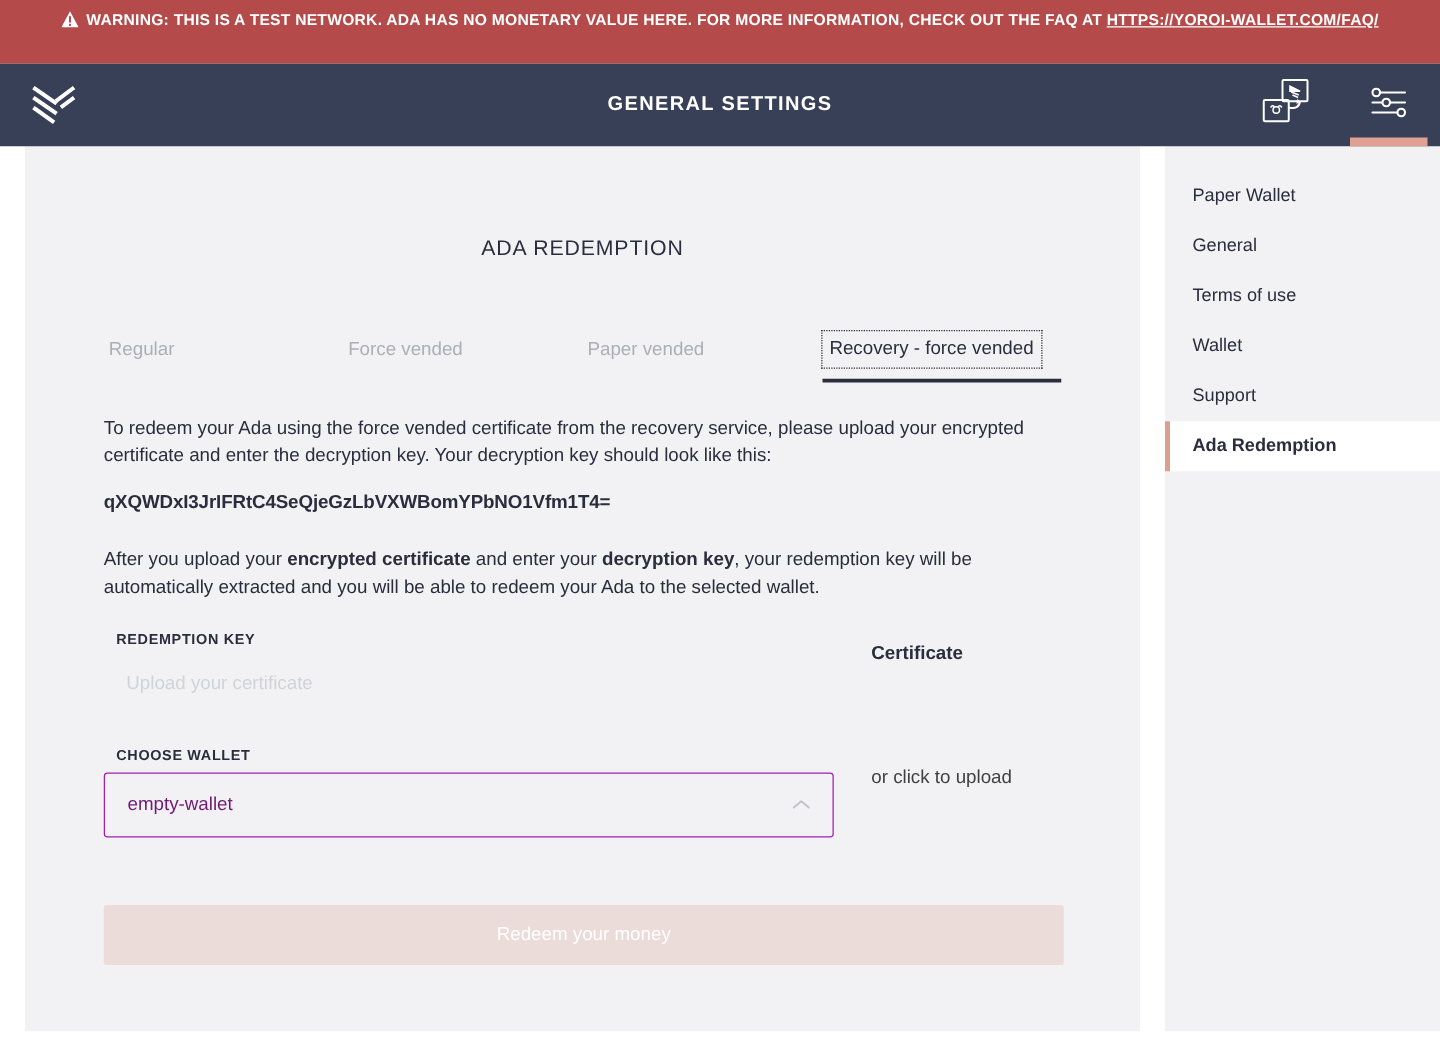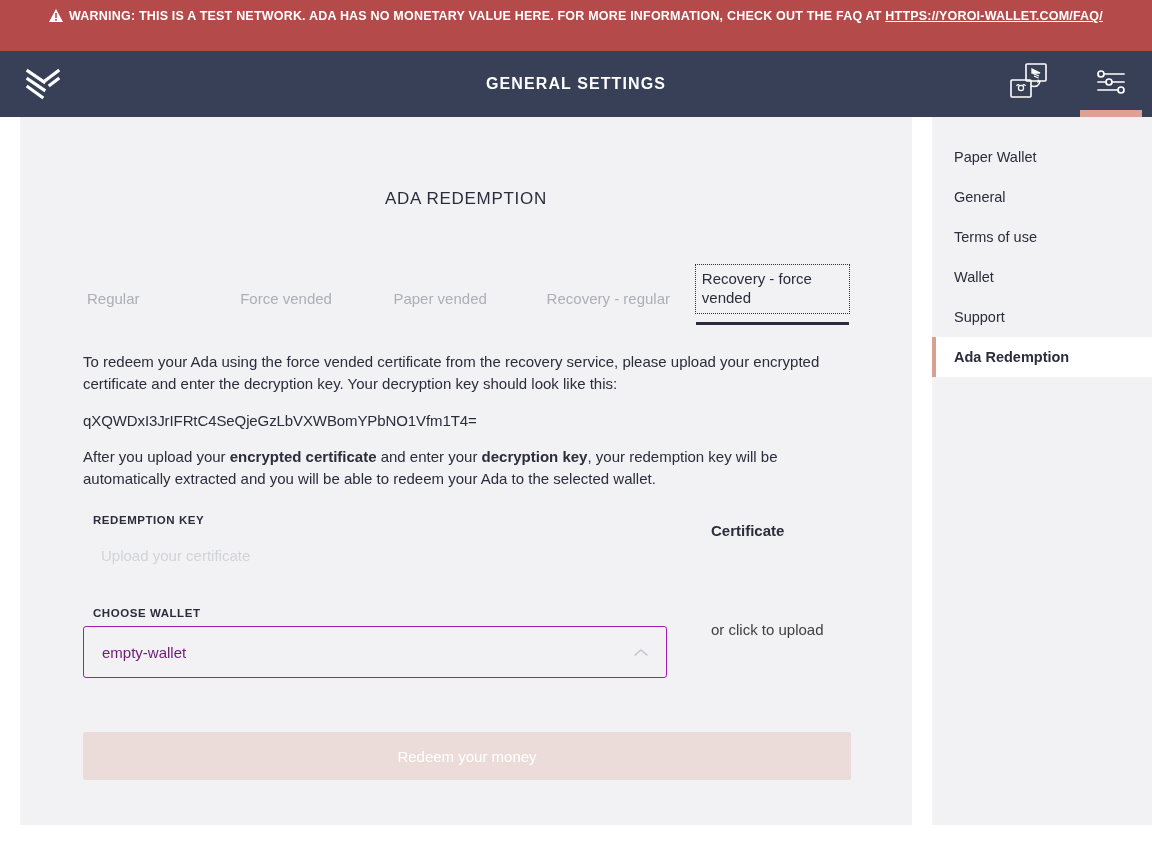--- a/index.html
+++ b/index.html
@@ -182,32 +182,32 @@
     margin: 26px 63px 0 63px;
   }
   .body-text {
     font-size: 15px;
     color: #2b2c3c;
     line-height: 1.48;
     margin-bottom: 17px;
   }
   .body-key {
     font-size: 15px;
-    font-weight: normal;
-    color: #2b2c3c;
-    margin-bottom: 17px;
+    font-weight: bold;
+    color: #2b2c3c;
+    margin-bottom: 27px;
     letter-spacing: -0.1px;
   }
   .body-text b { font-weight: bold; }
 
   
   .form-area {
     display: flex;
     margin: 24px 63px 0 63px;
-    gap: 44px;
+    gap: 30px;
   }
   .form-left { width: 584px; }
   .form-right {
     flex: 1;
     padding-top: 8px;
   }
 
   .field-label {
     font-size: 11.5px;
     font-weight: bold;
@@ -357,23 +357,20 @@
     <div class="tabs">
       <div class="tab">
         <span class="tab-label">Regular</span>
       </div>
       <div class="tab">
         <span class="tab-label">Force vended</span>
       </div>
       <div class="tab">
         <span class="tab-label">Paper vended</span>
       </div>
-      <div class="tab">
-        <span class="tab-label">Recovery - regular</span>
-      </div>
       <div class="tab active">
         <span class="tab-label">Recovery - force vended</span>
       </div>
     </div>
 
     <div class="body-block">
       <p class="body-text">To redeem your Ada using the force vended certificate from the recovery service, please upload your encrypted certificate and enter the decryption key. Your decryption key should look like this:</p>
       <p class="body-key">qXQWDxI3JrIFRtC4SeQjeGzLbVXWBomYPbNO1Vfm1T4=</p>
       <p class="body-text"><span>After you upload your </span><b>encrypted certificate</b><span> and enter your </span><b>decryption key</b><span>, your redemption key will be automatically extracted and you will be able to redeem your Ada to the selected wallet.</span></p>
     </div>

